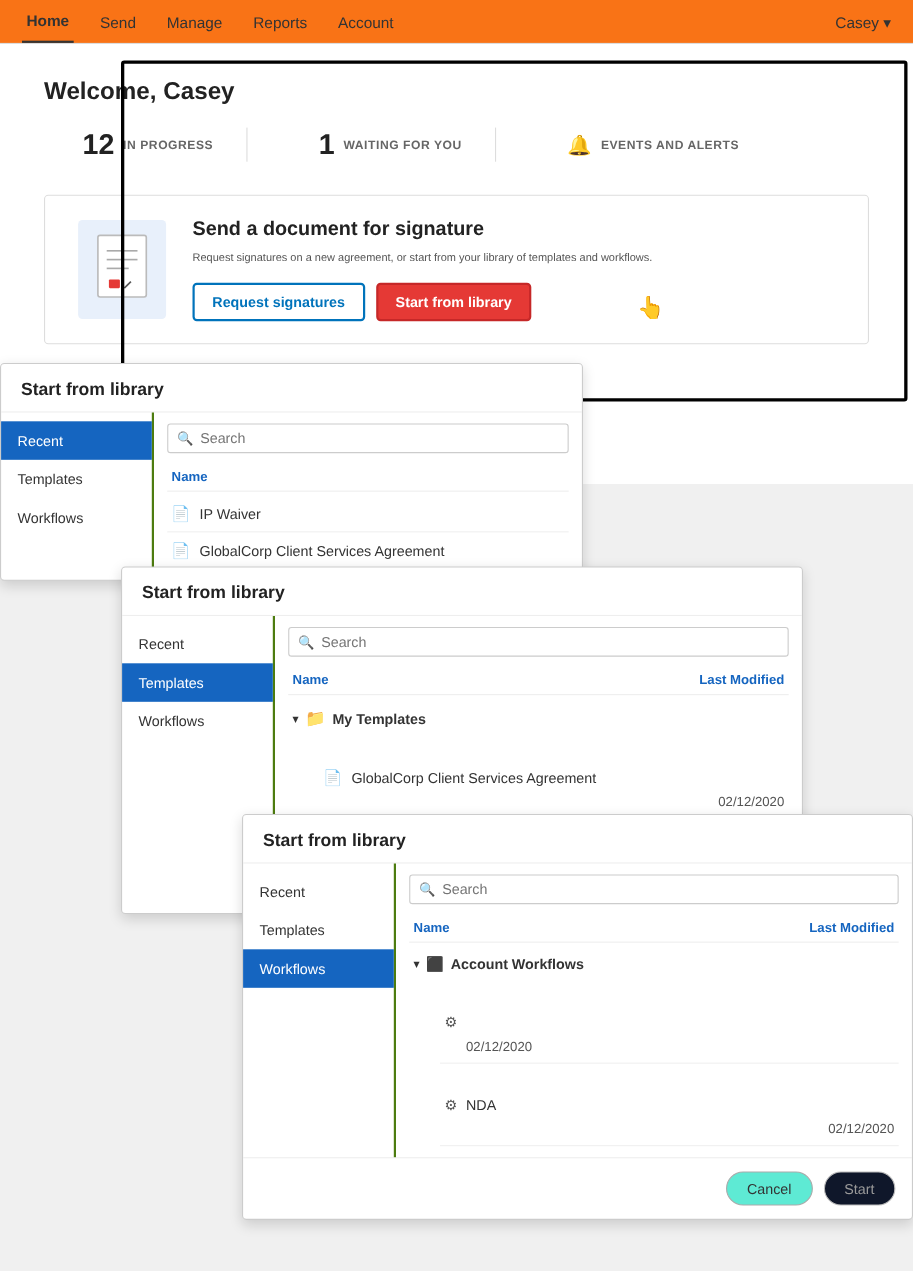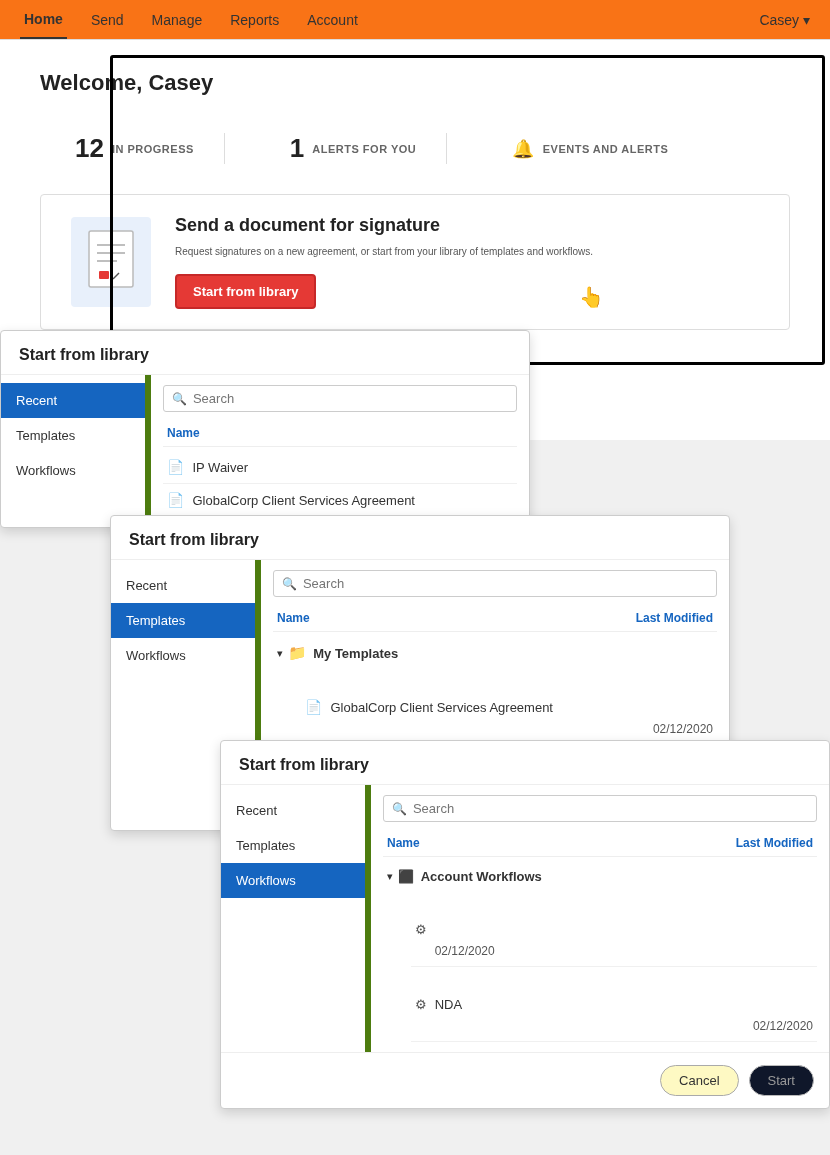--- a/index.html
+++ b/index.html
@@ -57,21 +57,21 @@
       background: #fff;
       margin: 0;
       padding: 30px 40px;
       min-height: 400px;
     }
 
     .welcome-title {
       font-size: 22px;
       font-weight: bold;
       color: #222;
-      margin-bottom: 37px;
+      margin-bottom: 20px;
     }
 
     .stats-bar {
       display: flex;
       align-items: center;
       margin-bottom: 30px;
       gap: 0;
     }
     .stat-item {
       display: flex;
@@ -216,22 +216,22 @@
       color: #222;
       padding: 15px 18px 10px;
       border-bottom: 1px solid #eee;
     }
 
     .library-body {
       display: flex;
     }
 
     .library-sidebar {
-      width: 150px;
-      border-right: 6px solid #4d7c0f;
+      width: 139px;
+      border-right: 2px solid #4d7c0f;
       padding: 8px 0;
     }
     .sidebar-nav-item {
       padding: 10px 15px;
       font-size: 13px;
       color: #333;
       cursor: pointer;
     }
     .sidebar-nav-item.active {
       background: #1565c0;
@@ -336,21 +336,21 @@
 
     
     .panel3-footer {
       display: flex;
       justify-content: flex-end;
       padding: 12px 15px;
       border-top: 1px solid #eee;
       gap: 10px;
     }
     .btn-cancel {
-      background: #fef9c3;
+      background: #5eead4;
       border: 1px solid #aaa;
       color: #333;
       padding: 7px 18px;
       border-radius: 20px;
       font-size: 13px;
       cursor: pointer;
     }
     .btn-start {
       background: #0f172a;
       border: 1px solid #bbb;
@@ -390,21 +390,21 @@
 
     <div class="welcome-title">Welcome, Casey</div>
 
     <div class="stats-bar">
       <div class="stat-item">
         <span class="stat-number">12</span>
         <span class="stat-label">IN PROGRESS</span>
       </div>
       <div class="stat-item">
         <span class="stat-number">1</span>
-        <span class="stat-label">ALERTS FOR YOU</span>
+        <span class="stat-label">WAITING FOR YOU</span>
       </div>
       <div class="stat-item">
         <span class="bell-icon">🔔</span>
         <span class="stat-label">EVENTS AND ALERTS</span>
       </div>
     </div>
 
     <div class="send-doc-card" style="position:relative;gap:24px;">
 
       <div class="doc-illustration">
@@ -414,20 +414,21 @@
           <line x1="16" y1="26" x2="44" y2="26" stroke="#aaa" stroke-width="1.5"></line>
           <line x1="16" y1="34" x2="36" y2="34" stroke="#aaa" stroke-width="1.5"></line>
           <rect x="18" y="44" width="10" height="8" rx="1" fill="#e53935"></rect>
           <line x1="32" y1="52" x2="38" y2="46" stroke="#555" stroke-width="1.5"></line>
         </svg>
       </div>
       <div class="send-doc-text">
         <div class="send-doc-title">Send a document for signature</div>
         <div class="send-doc-desc">Request signatures on a new agreement, or start from your library of templates and workflows.</div>
         <div class="send-doc-actions">
+          <button class="btn-request">Request signatures</button>
           <button class="btn-library">Start from library</button>
         </div>
       </div>
 
       <div class="cursor-hand">👆</div>
     </div>
 
     <div class="card-highlight"></div>
 
   </div>

